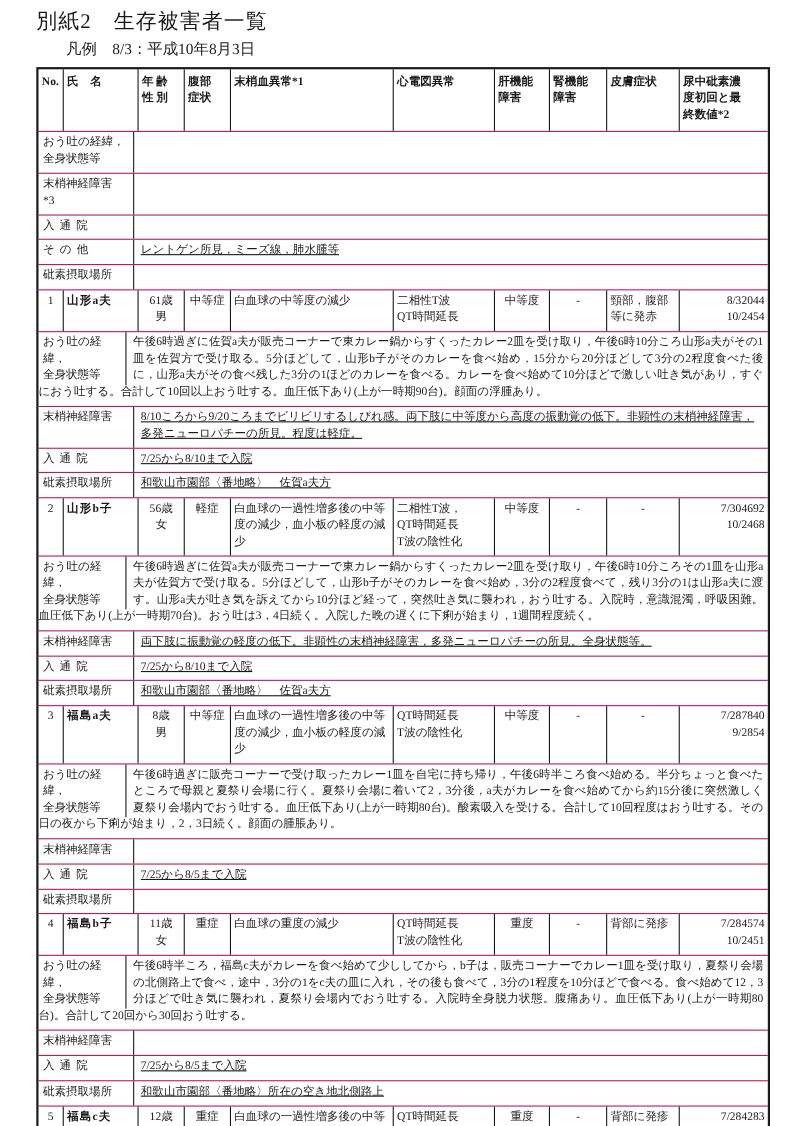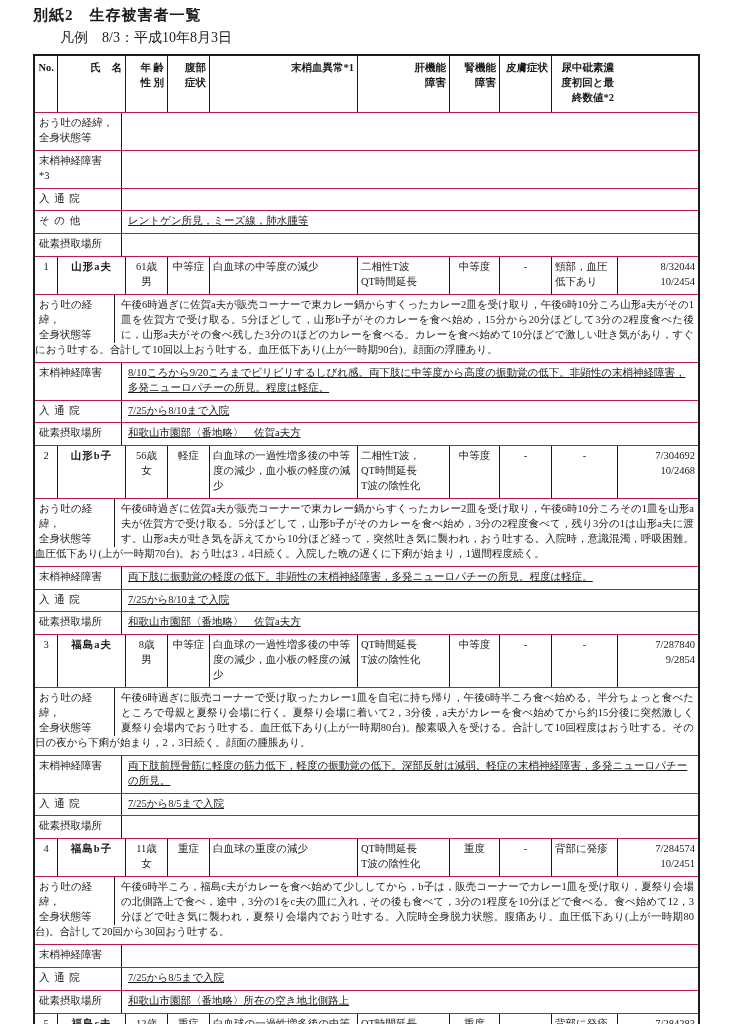--- a/index.html
+++ b/index.html
@@ -3,34 +3,34 @@
 <meta charset="utf-8">
 <style>
   html,body { margin:0; padding:0; background:#ffffff; }
   body {
     width:734px; min-height:1024px;
     font-family:"Liberation Serif", serif;
     color:#1a1a1a;
     -webkit-font-smoothing:antialiased;
   }
   .page { padding:6px 34px 12px 33px; }
-  .doc-title { font-size:15px; font-weight:bold; letter-spacing:1px; }
+  .doc-title { font-size:19px; font-weight:normal; letter-spacing:1px; }
   .doc-legend { font-size:14px; margin:4px 0 7px 27px; }
 
   .vtable { border:2px solid #1a1a1a; font-size:10.5px; line-height:1.42; }
 
   
   .cols { display:grid; grid-template-columns:22px 68px 42px 42px 148px 92px 50px 52px 66px 1fr; }
   .c { padding:3px 3px 4px; border-left:1px solid #1a1a1a; overflow:hidden; }
   .cols .c:first-child { border-left:none; }
   .pre { white-space:pre-line; }
   .center { text-align:center; }
   .hdr { font-weight:bold; }
-  .hdr .c { text-align:right; padding-top:5px; padding-bottom:6px; }
-  .name { font-weight:bold; text-align:center; letter-spacing:1px; }
+  .hdr .c { text-align:left; padding-top:5px; padding-bottom:6px; }
+  .name { font-weight:bold; letter-spacing:1px; }
 
   
   .drow { border-top:1px solid #be185d; }
   .flexrow { display:flex; }
   .dlabel { flex:0 0 80px; width:80px; border-right:1px solid #1a1a1a; padding:3px 2px 4px 4px; }
   .dval { flex:1; padding:3px 6px 4px;text-decoration:underline; }
   .spaced { letter-spacing:1px; }
 
   
   .flowrow { padding:0 4px 4px 0; }
@@ -57,20 +57,21 @@
   <div class="vtable">
 
     <div class="cols hdr">
       <div class="c pre">No.</div>
       <div class="c pre">氏　名</div>
       <div class="c pre">年 齢
 性 別</div>
       <div class="c pre">腹部
 症状</div>
       <div class="c pre">末梢血異常*1</div>
+      <div class="c pre">心電図異常</div>
       <div class="c pre">肝機能
 障害</div>
       <div class="c pre">腎機能
 障害</div>
       <div class="c pre">皮膚症状</div>
       <div class="c pre">尿中砒素濃
 度初回と最
 終数値*2</div>
     </div>
 
@@ -101,21 +102,21 @@
       <div class="c center">1</div>
       <div class="c name">山形a夫</div>
       <div class="c pre center">61歳
 男</div>
       <div class="c center">中等症</div>
       <div class="c">白血球の中等度の減少</div>
       <div class="c pre">二相性T波
 QT時間延長</div>
       <div class="c center">中等度</div>
       <div class="c center">-</div>
-      <div class="c">頸部，血圧低下あり</div>
+      <div class="c">頸部，腹部等に発赤</div>
       <div class="c">
         <div class="uline">
             <span>8/3</span>
             <span>2044</span>
           </div>
         <div class="uline">
             <span>10/24</span>
             <span>54</span>
           </div>
       </div>
@@ -162,21 +163,21 @@
           </div>
       </div>
     </div>
     <div class="drow flowrow">
       <div class="dlabel-float pre">おう吐の経緯，
 全身状態等</div>
       <p>午後6時過ぎに佐賀a夫が販売コーナーで東カレー鍋からすくったカレー2皿を受け取り，午後6時10分ころその1皿を山形a夫が佐賀方で受け取る。5分ほどして，山形b子がそのカレーを食べ始め，3分の2程度食べて，残り3分の1は山形a夫に渡す。山形a夫が吐き気を訴えてから10分ほど経って，突然吐き気に襲われ，おう吐する。入院時，意識混濁，呼吸困難。血圧低下あり(上が一時期70台)。おう吐は3，4日続く。入院した晩の遅くに下痢が始まり，1週間程度続く。</p>
     </div>
     <div class="drow flexrow">
       <div class="dlabel">末梢神経障害</div>
-      <div class="dval">両下肢に振動覚の軽度の低下。非顕性の末梢神経障害，多発ニューロパチーの所見。程度は軽症。</div>
+      <div class="dval">両下肢に振動覚の軽度の低下。非顕性の末梢神経障害，多発ニューロパチーの所見。全身状態等。</div>
     </div>
     <div class="drow flexrow">
       <div class="dlabel spaced">入 通 院</div>
       <div class="dval">7/25から8/10まで入院</div>
     </div>
     <div class="drow flexrow">
       <div class="dlabel">砒素摂取場所</div>
       <div class="dval">和歌山市園部〈番地略〉　佐賀a夫方</div>
     </div>
 
@@ -203,21 +204,20 @@
           </div>
       </div>
     </div>
     <div class="drow flowrow">
       <div class="dlabel-float pre">おう吐の経緯，
 全身状態等</div>
       <p>午後6時過ぎに販売コーナーで受け取ったカレー1皿を自宅に持ち帰り，午後6時半ころ食べ始める。半分ちょっと食べたところで母親と夏祭り会場に行く。夏祭り会場に着いて2，3分後，a夫がカレーを食べ始めてから約15分後に突然激しく夏祭り会場内でおう吐する。血圧低下あり(上が一時期80台)。酸素吸入を受ける。合計して10回程度はおう吐する。その日の夜から下痢が始まり，2，3日続く。顔面の腫脹あり。</p>
     </div>
     <div class="drow flexrow">
       <div class="dlabel">末梢神経障害</div>
-      <div class="dval">両下肢前脛骨筋に軽度の筋力低下，軽度の振動覚の低下。深部反射は減弱。軽症の末梢神経障害，多発ニューロパチーの所見。</div>
     </div>
     <div class="drow flexrow">
       <div class="dlabel spaced">入 通 院</div>
       <div class="dval">7/25から8/5まで入院</div>
     </div>
     <div class="drow flexrow">
       <div class="dlabel">砒素摂取場所</div>
     </div>
 
     <div class="cols drow">

